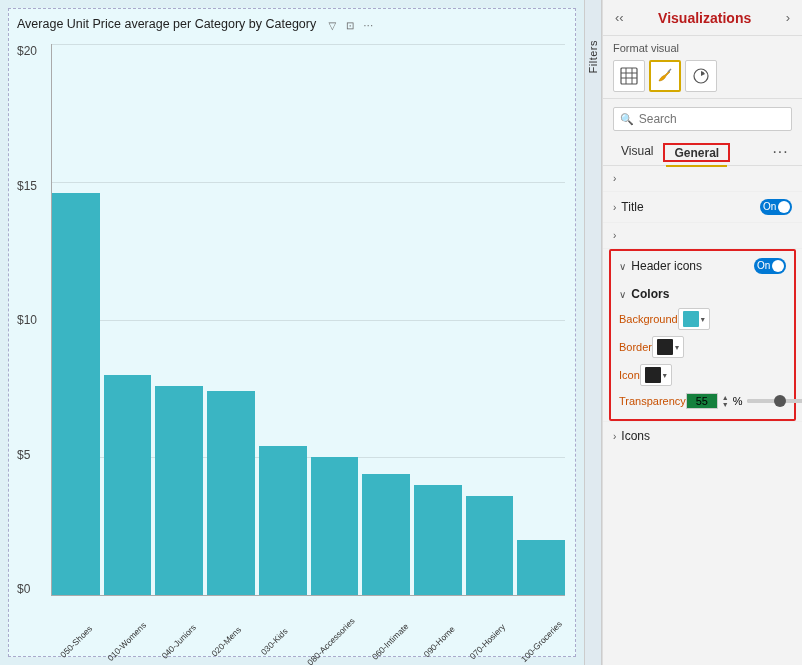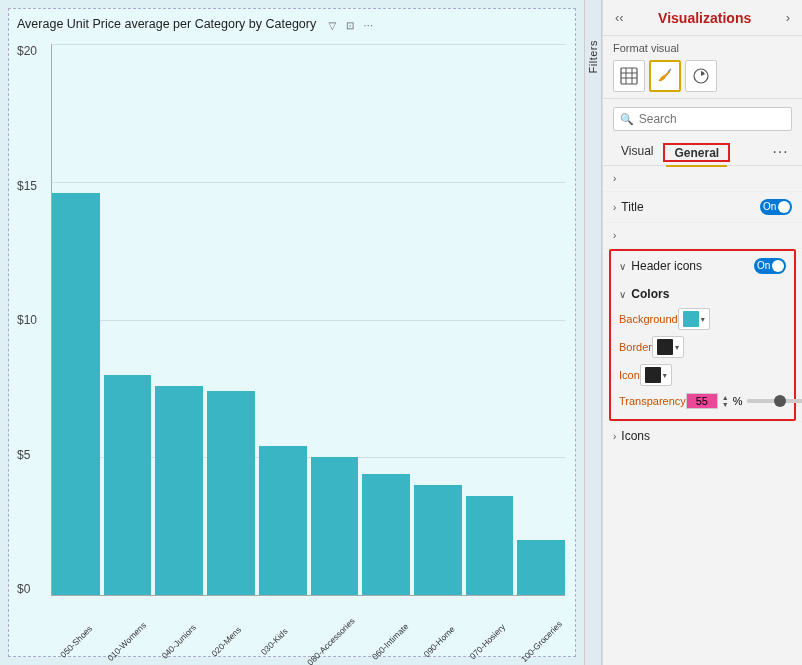--- a/index.html
+++ b/index.html
@@ -214,21 +214,21 @@
 
     
     .transparency-row {
       display: flex; align-items: center; justify-content: space-between; padding: 4px 0;
     }
     .transparency-label { font-size: 11px; color: #c85000; }
     .transparency-input-group {
       display: flex; align-items: center; gap: 4px;
     }
     .pct-input {
-      width: 32px; border: 1px solid #ccc; text-align: center; font-size: 11px; padding: 1px 2px; background: #ec4899;
+      width: 32px; border: 1px solid #ccc; text-align: center; font-size: 11px; padding: 1px 2px; background: #15803d;
     }
     .pct-spin { display: flex; flex-direction: column; }
     .pct-spin span { font-size: 7px; cursor: pointer; color: #555; line-height: 1; }
     .slider-track {
       width: 60px; height: 4px; background: #ccc; border-radius: 2px; position: relative; cursor: pointer;
     }
     .slider-fill {
       height: 4px; background: #ccc; border-radius: 2px;
     }
     .slider-knob {

